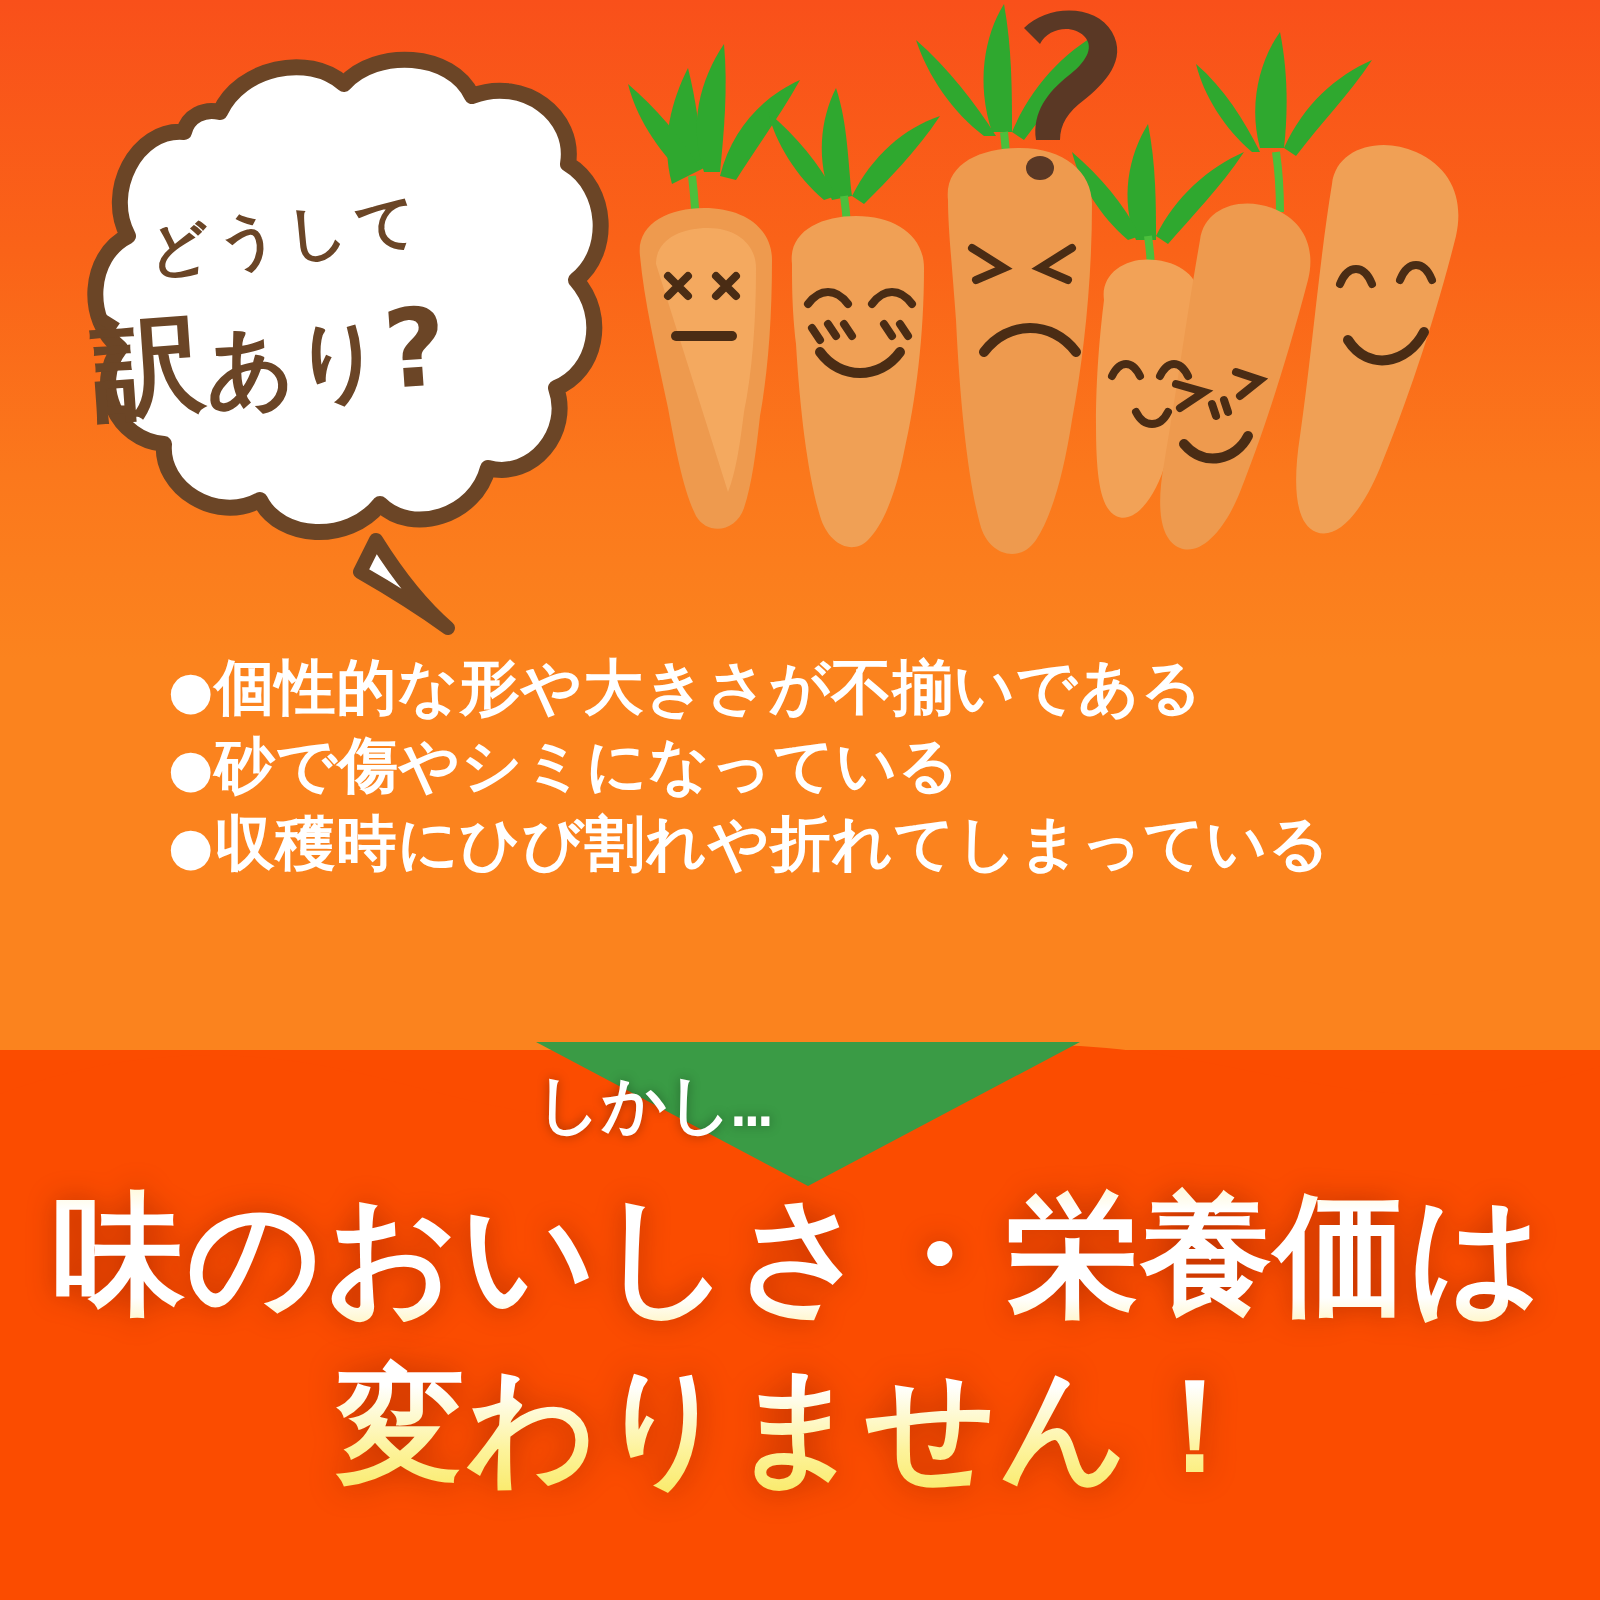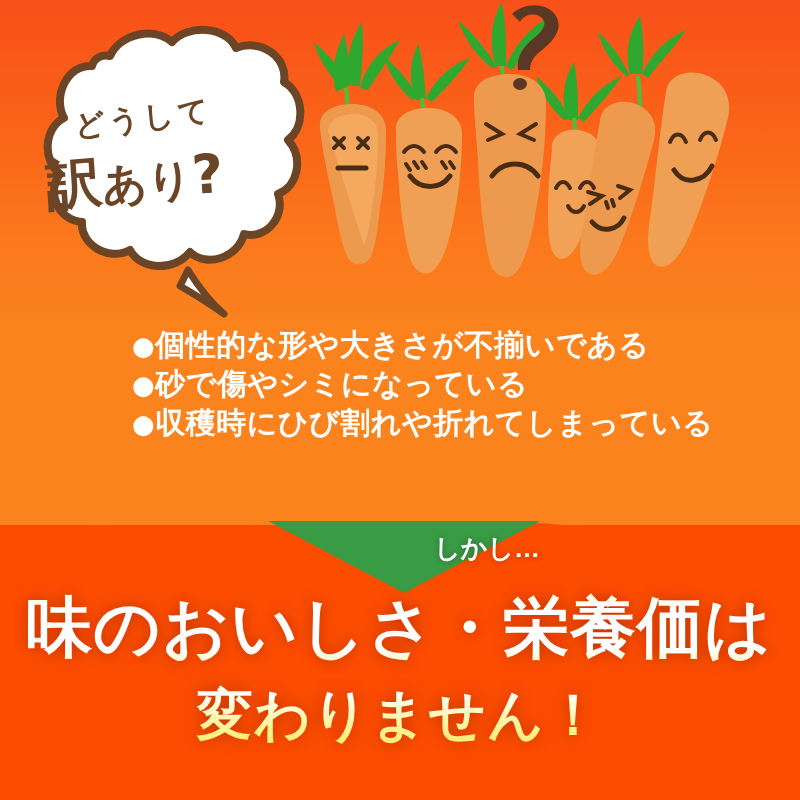--- a/index.html
+++ b/index.html
@@ -67,51 +67,50 @@
     position:absolute;left:84px;top:326px;width:640px;
   }
   .bullet{
     color:#FFFFFF;
     font-size:30px;
     line-height:38px;
     font-weight:bold;
     letter-spacing:0.5px;
     white-space:nowrap;
     font-family:"DejaVu Sans","Liberation Sans",sans-serif;
-    margin-left:48px;
   }
   .bullet .dot{font-size:26px;}
 
   
   .banner{
     position:absolute;left:268px;top:521px;width:272px;height:72px;
   }
   .banner svg{display:block;}
   .banner-label{
-    position:absolute;left:0;top:10px;width:272px;text-align:right;
-    color:#FFFFFF;font-size:26px;font-weight:bold;
+    position:absolute;left:0;top:10px;width:272px;text-align:left;
+    color:#FFFFFF;font-size:32px;font-weight:bold;
     text-shadow:0 0 6px rgba(0,0,0,.35);
-    font-family:Liberation Sans, sans-serif;
+    font-family:Liberation Mono, monospace;
   }
 
   
   .headline{
     position:absolute;left:0;top:588px;width:799px;text-align:center;
   }
   .hl-line1{
     font-size:66px;line-height:78px;font-weight:bold;
     letter-spacing:1px;
     background:linear-gradient(180deg,#FFF6C9 0%,#FFFFFF 22%,#FFFFFF 78%,#FFF3B8 100%);
     -webkit-background-clip:text;background-clip:text;
     color:transparent;-webkit-text-fill-color:transparent;
     filter:drop-shadow(0 0 7px rgba(120,20,0,.45));
     font-family:"DejaVu Serif","Liberation Serif",serif;
   }
   .hl-line2{
-    font-size:56px;line-height:96px;font-weight:bold;
+    font-size:64px;line-height:96px;font-weight:bold;
     letter-spacing:1px;
     background:linear-gradient(180deg,#FFFFFF 0%,#FFFFFF 28%,#FDF39A 62%,#F7E44A 100%);
     -webkit-background-clip:text;background-clip:text;
     color:transparent;-webkit-text-fill-color:transparent;
     filter:drop-shadow(0 0 8px rgba(120,20,0,.45));
     font-family:"DejaVu Serif","Liberation Serif",serif;
   }
 </style>
 </head>
 <body>

